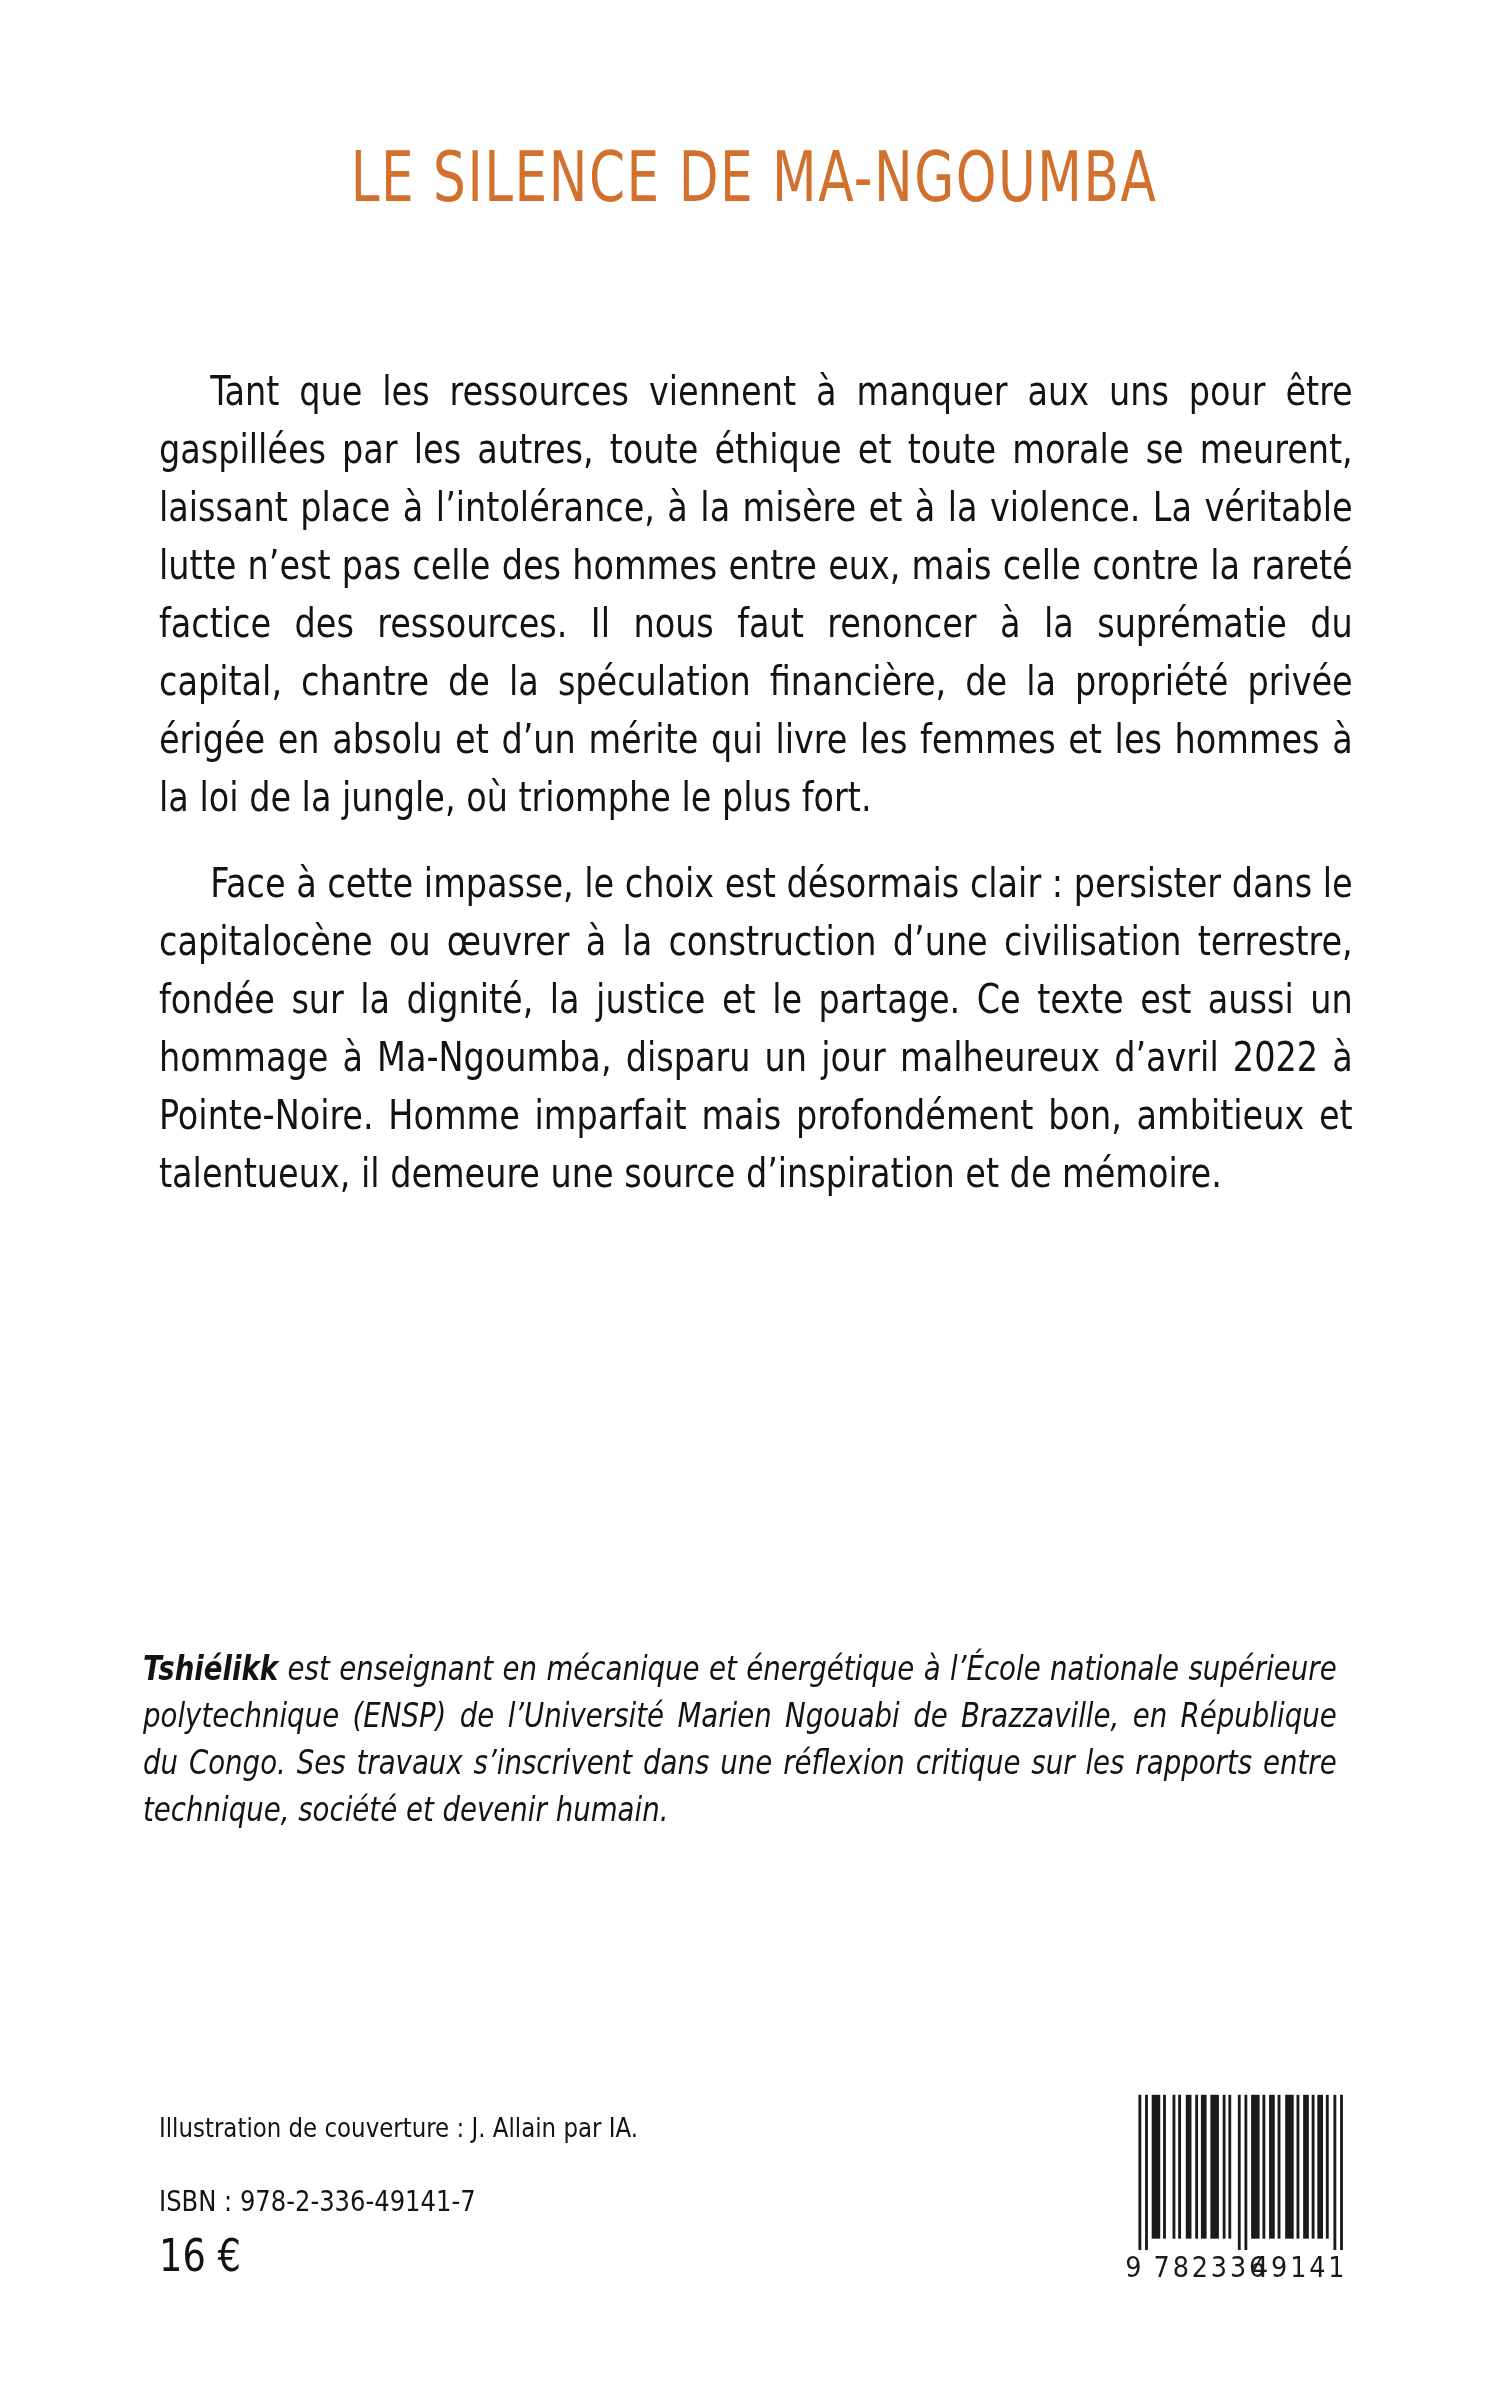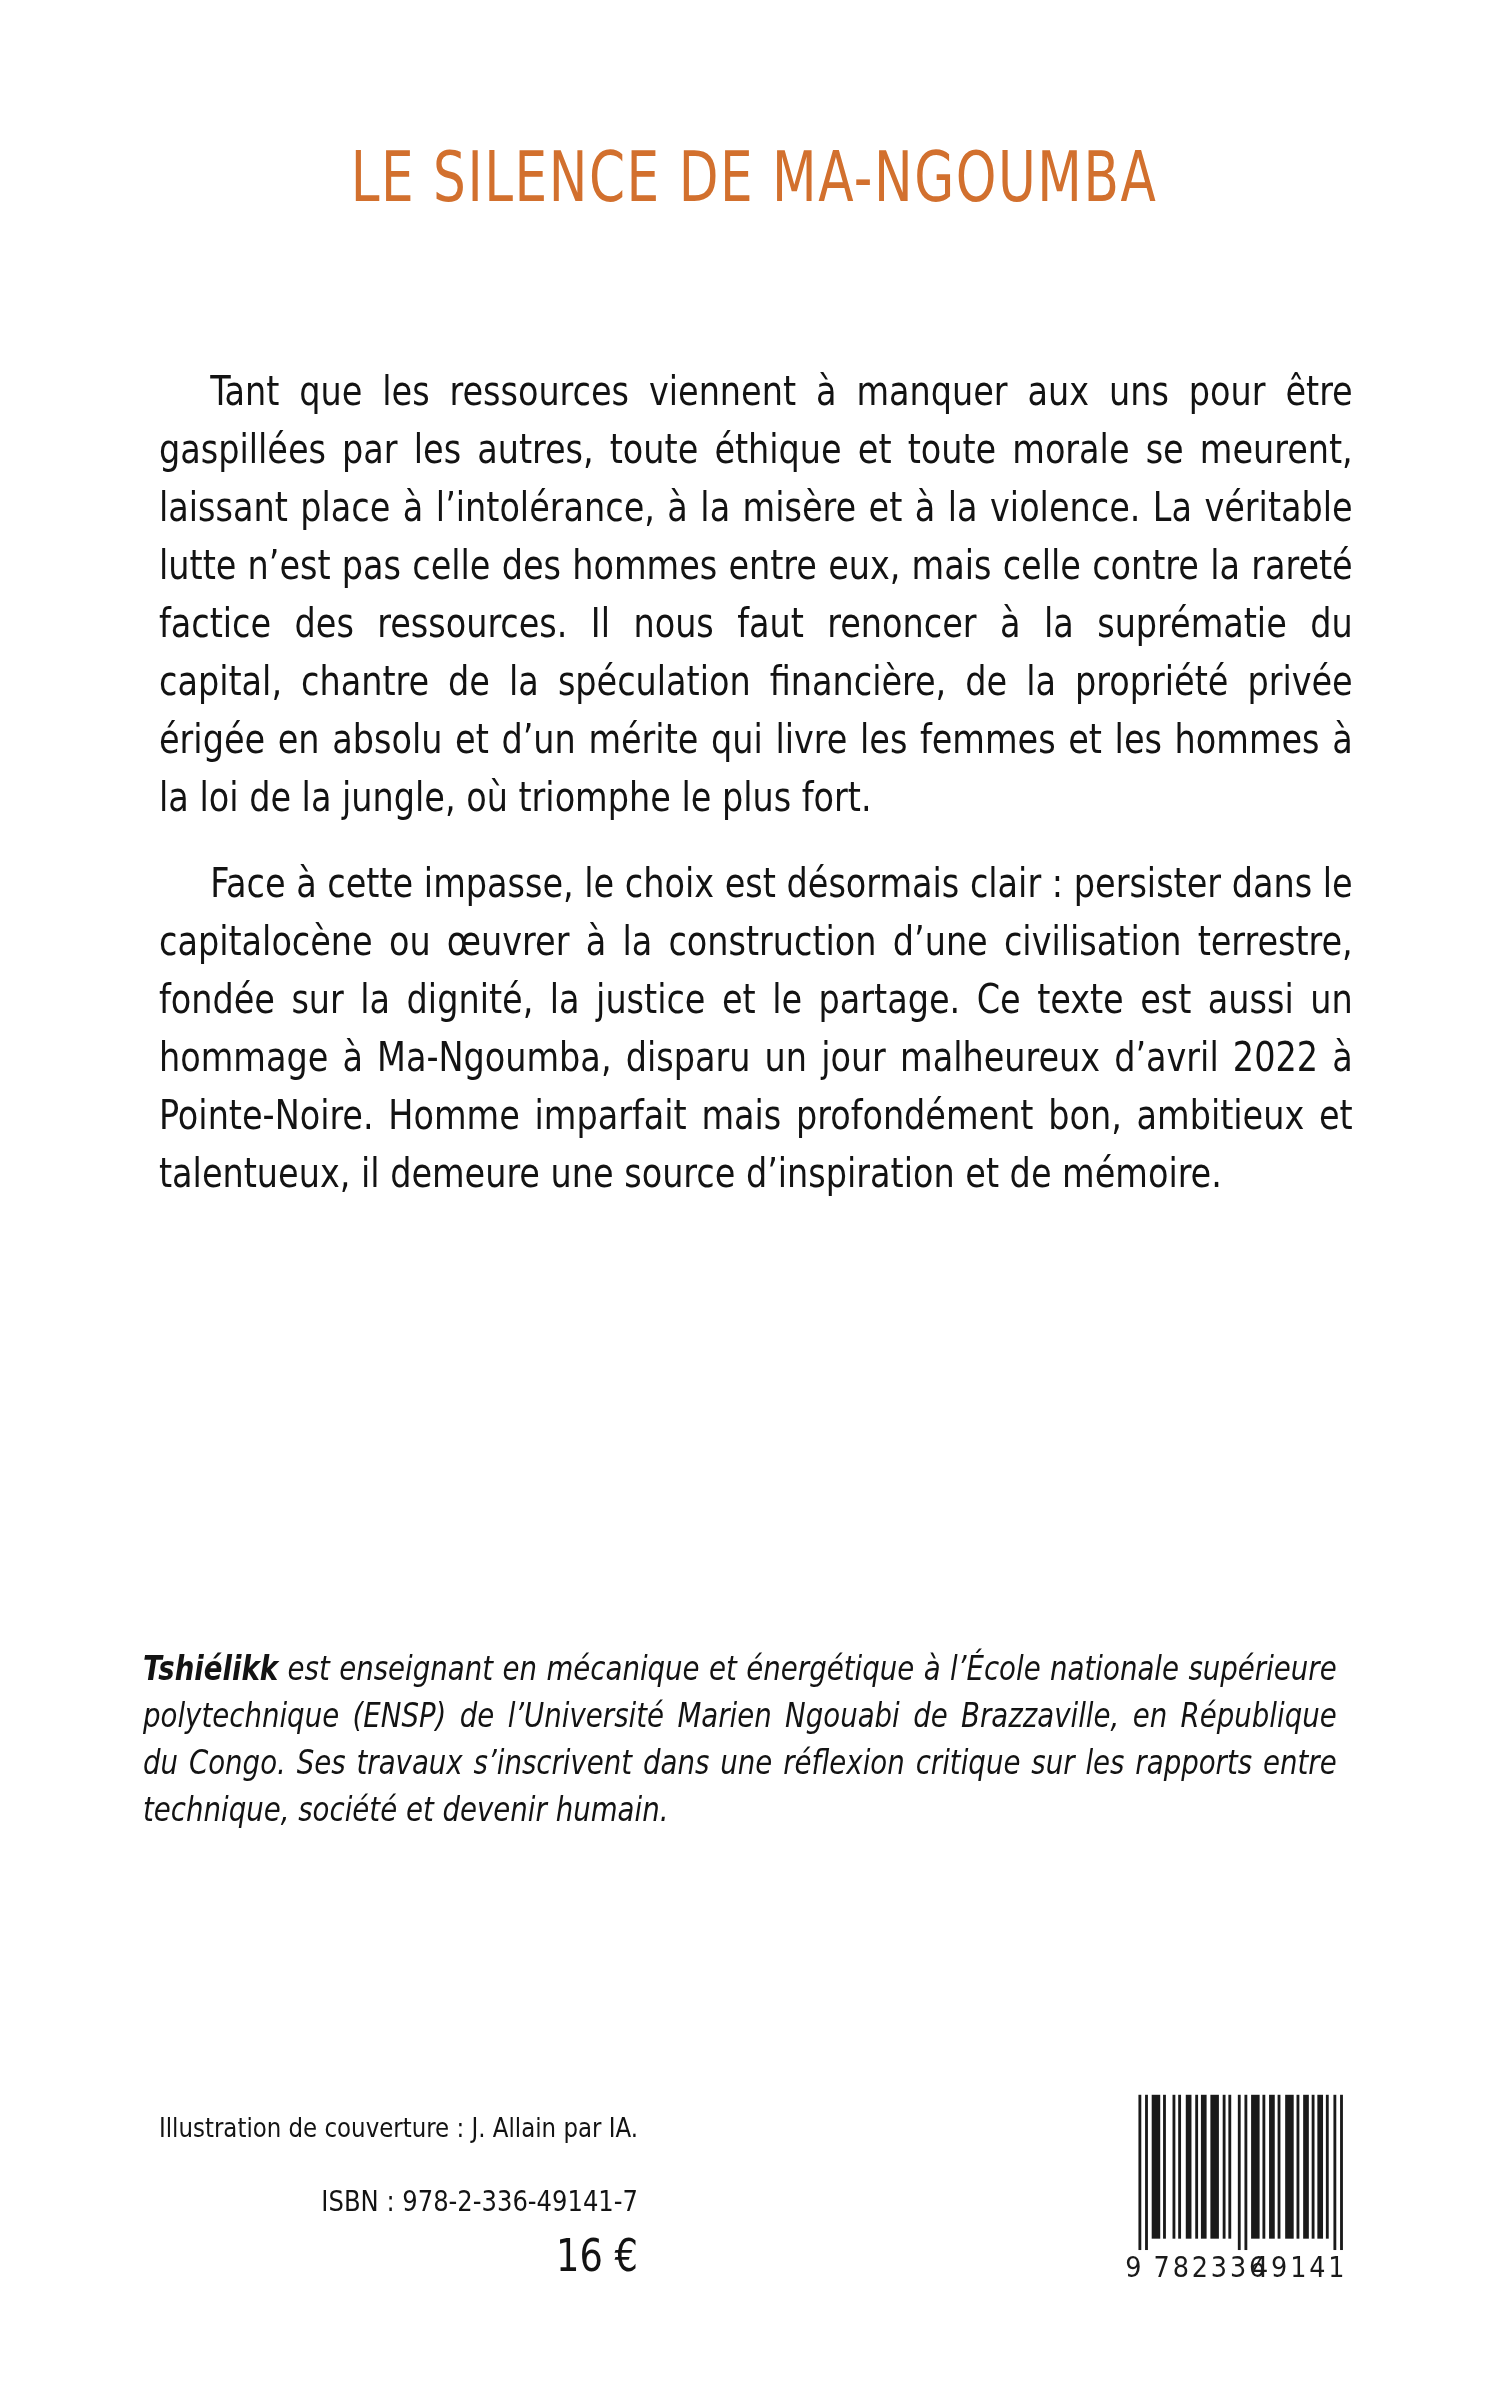--- a/index.html
+++ b/index.html
@@ -92,21 +92,20 @@
     font-style: italic;
   }
 
   
   .footer {
     position: absolute;
     left: 159px;
     top: 2112px;
     width: 1194px;
     height: 227px;
-    text-align: right;
   }
   .footer-left {
     position: absolute;
     left: 0;
     top: 0;
     font-family: "DejaVu Sans Condensed", "Liberation Sans Narrow", "Liberation Sans", sans-serif;
     transform: scaleX(0.93);
     transform-origin: left top;
   }
   .credit-line {

